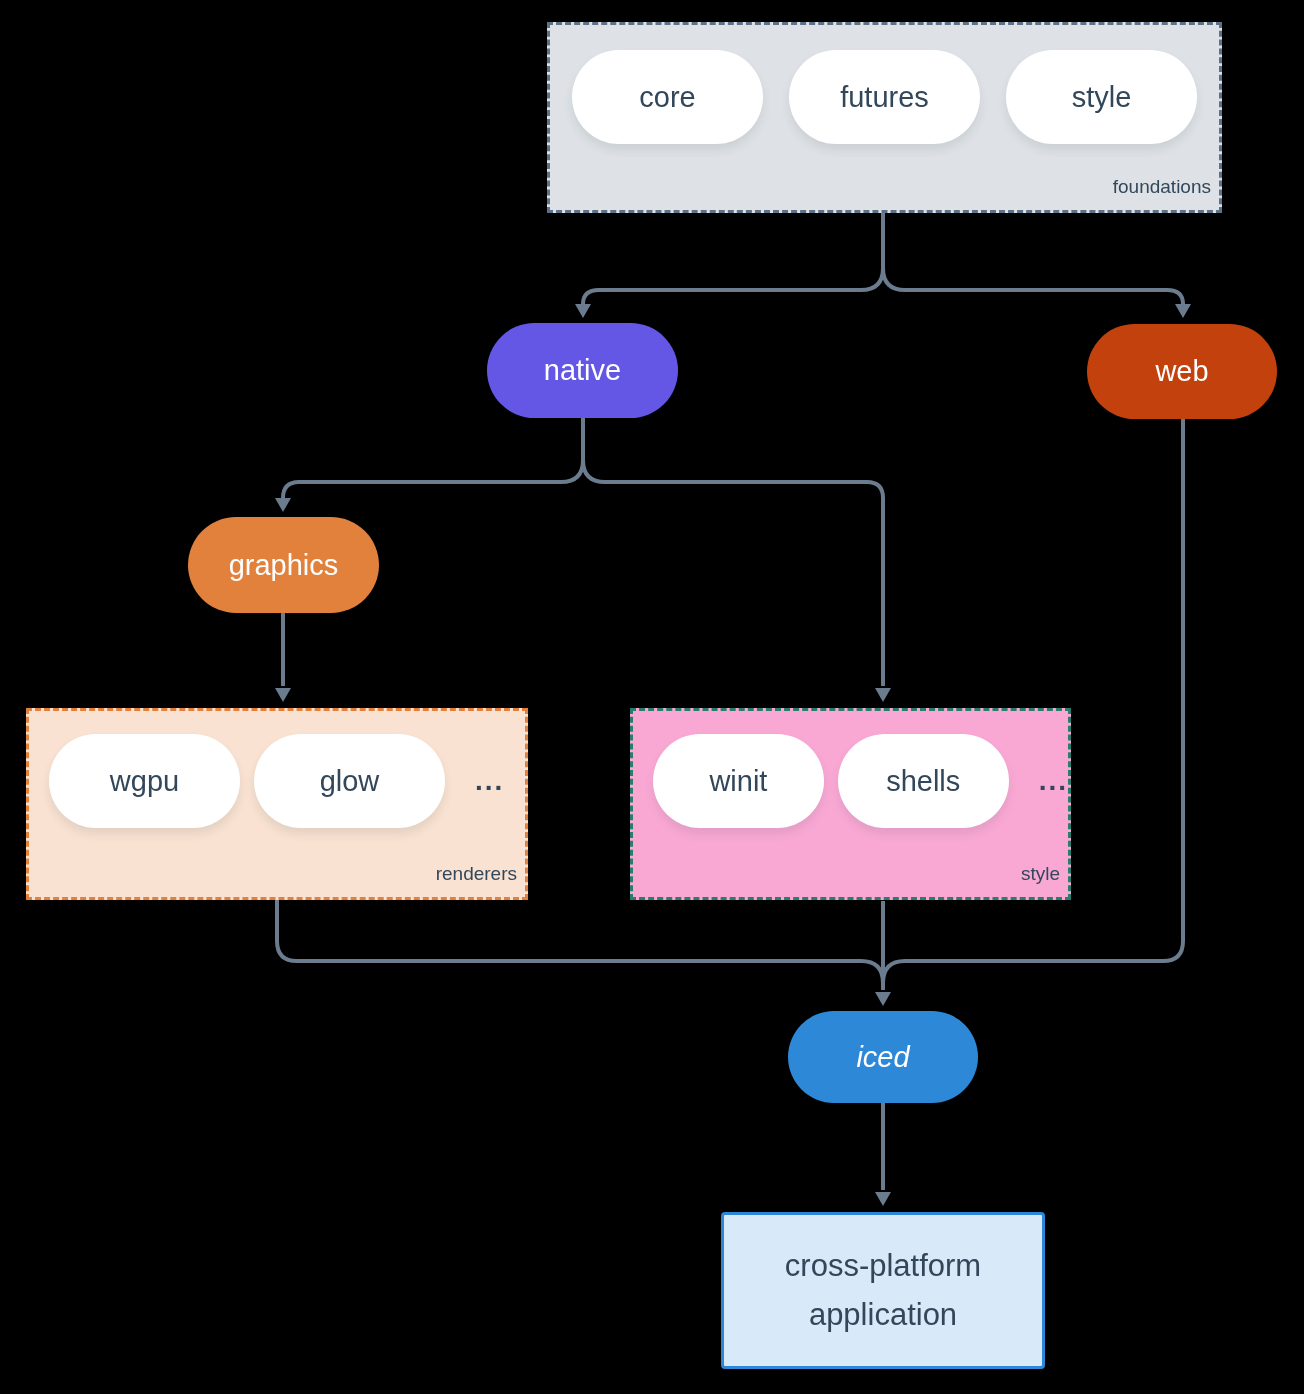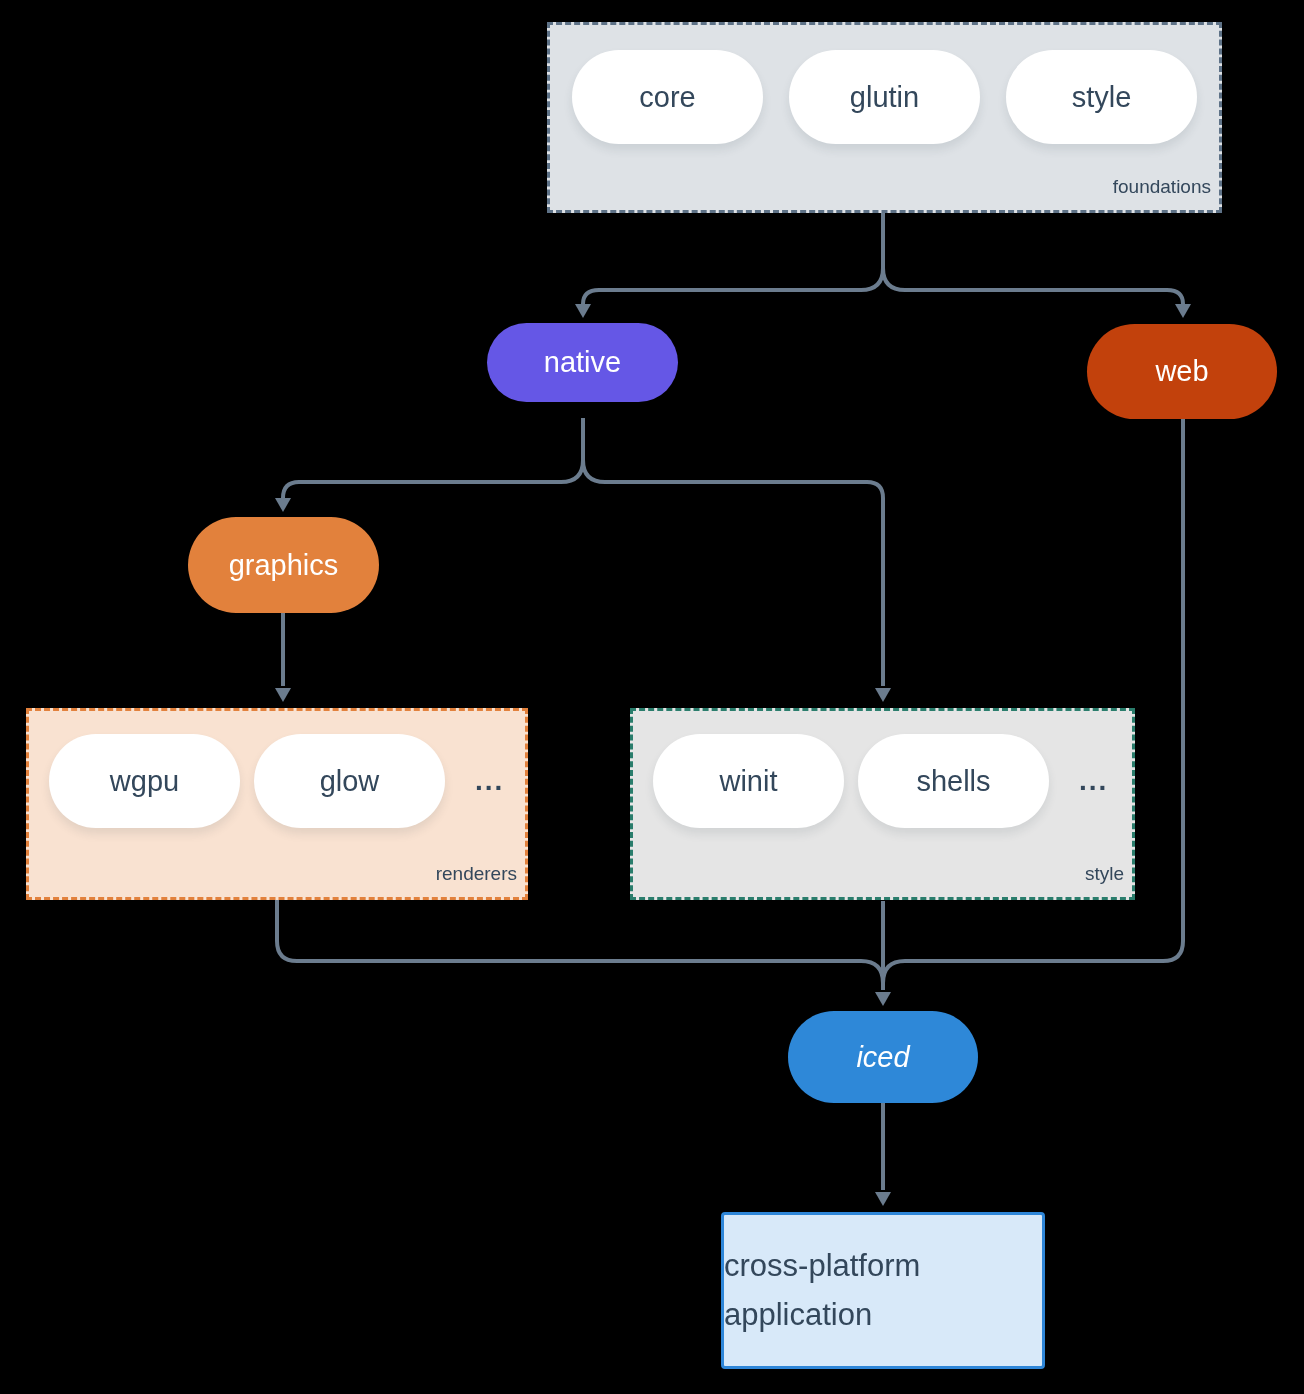--- a/index.html
+++ b/index.html
@@ -7,52 +7,52 @@
     position:relative;width:1304px;height:1394px;background:#000;
     font-family:"Liberation Sans","DejaVu Sans",sans-serif;overflow:hidden;
   }
   .connectors{position:absolute;left:0;top:0;width:1304px;height:1394px;}
   .connectors path{stroke:#6b7c8e;stroke-width:4;fill:none;}
   .connectors polygon{fill:#6b7c8e;}
 
   .group{position:absolute;border:3px dashed;box-sizing:border-box;}
   .group-foundations{left:547px;top:22px;width:675px;height:191px;background:#dee2e6;border-color:#5e7287;}
   .group-renderers{left:26px;top:708px;width:502px;height:192px;background:#f9e2d1;border-color:#e2813c;}
-  .group-shells{left:630px;top:708px;width:505px;height:192px;background:#e5e5e5;border-color:#2a7d6c;}
+  .group-shells{left:630px;top:708px;width:441px;height:192px;background:#f9a8d4;border-color:#2a7d6c;}
 
   .pill-row{display:flex;align-items:center;}
   .row-foundations{justify-content:center;gap:26px;padding-top:25px;}
   .row-left{gap:14px;padding:23px 0 0 20px;}
 
   .pill{
     display:flex;align-items:center;justify-content:center;
     font-size:29px;color:#33475b;box-sizing:border-box;
   }
   .pill-white{
     width:191px;height:94px;background:#fff;border-radius:47px;
     box-shadow:0 6px 10px rgba(40,55,70,0.10);
     text-align:center;
   }
   .pill-node{position:absolute;border-radius:48px;color:#fff;}
-  .pill-native{left:487px;top:323px;width:191px;height:79px;background:#6557e6;}
+  .pill-native{left:487px;top:323px;width:191px;height:95px;background:#6557e6;}
   .pill-web{left:1087px;top:324px;width:190px;height:95px;background:#c2410c;}
   .pill-graphics{left:188px;top:517px;width:191px;height:96px;background:#e2813c;}
   .pill-iced{left:788px;top:1011px;width:190px;height:92px;background:#2e88d8;font-style:italic;}
 
   .ellipsis{font-size:28px;font-weight:700;color:#33475b;letter-spacing:2px;margin-left:16px;}
 
   .group-label{
     position:absolute;right:8px;bottom:12px;
     font-size:19px;color:#33475b;
   }
 
   .app-box{
     position:absolute;left:721px;top:1212px;width:324px;height:157px;
     background:#d8e9f9;border:3px solid #2e86d8;border-radius:4px;box-sizing:border-box;
-    display:flex;flex-direction:column;align-items:flex-start;justify-content:center;
+    display:flex;flex-direction:column;align-items:center;justify-content:center;
     font-size:31px;color:#33475b;line-height:1.55;
   }
 </style>
 </head>
 <body>
 
 <div class="canvas">
 
   <svg class="connectors" viewBox="0 0 1304 1394">
 
@@ -78,21 +78,21 @@
     <path d="M 883 901 V 990"></path>
     <polygon points="875,992 891,992 883,1006"></polygon>
 
     <path d="M 883 1103 V 1190"></path>
     <polygon points="875,1192 891,1192 883,1206"></polygon>
   </svg>
 
   <div class="group group-foundations">
     <div class="pill-row row-foundations">
       <div class="pill pill-white">core</div>
-      <div class="pill pill-white">glutin</div>
+      <div class="pill pill-white">futures</div>
       <div class="pill pill-white">style</div>
     </div>
     <div class="group-label">foundations</div>
   </div>
 
   <div class="pill pill-node pill-native">native</div>
   <div class="pill pill-node pill-web">web</div>
 
   <div class="pill pill-node pill-graphics">graphics</div>
 

